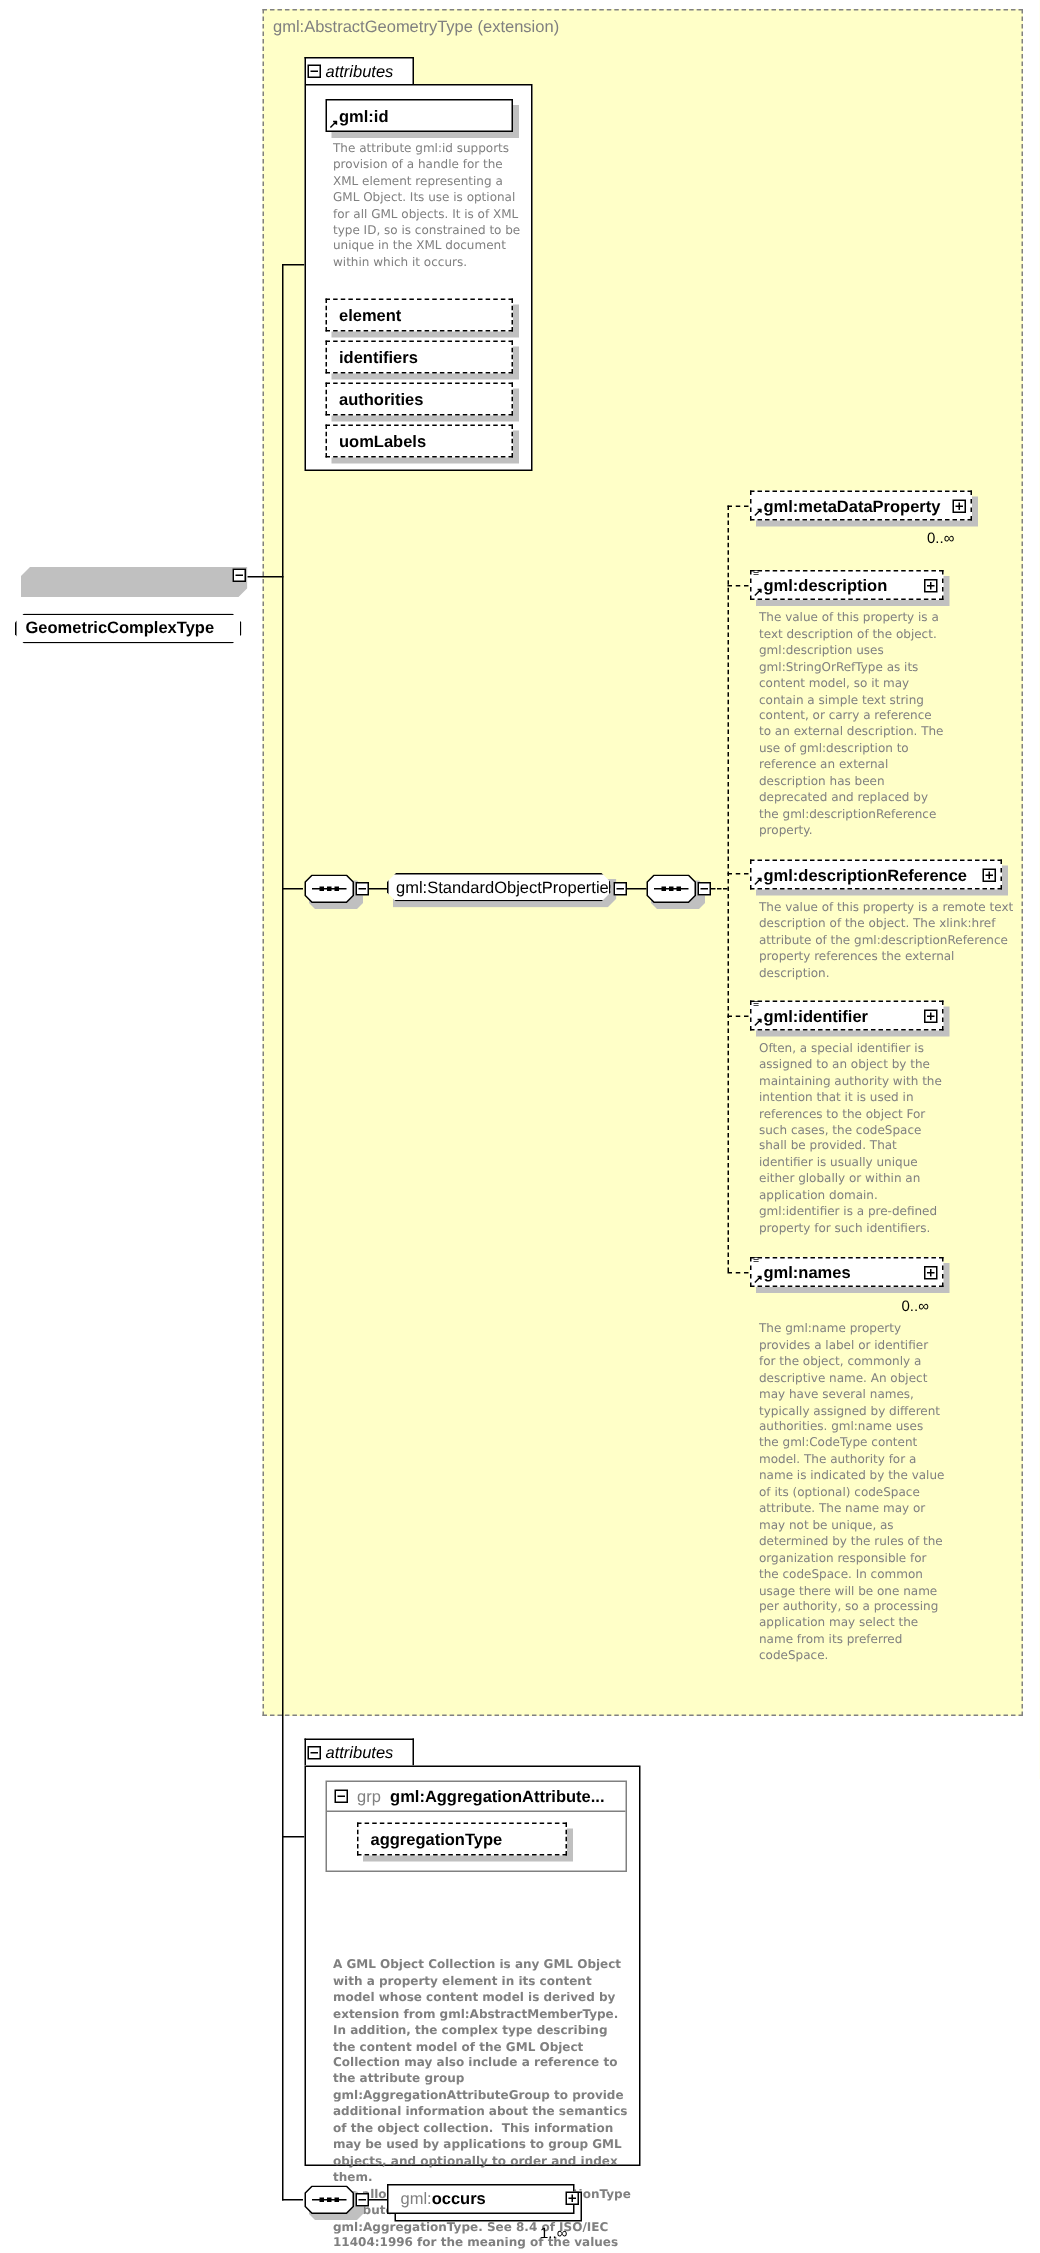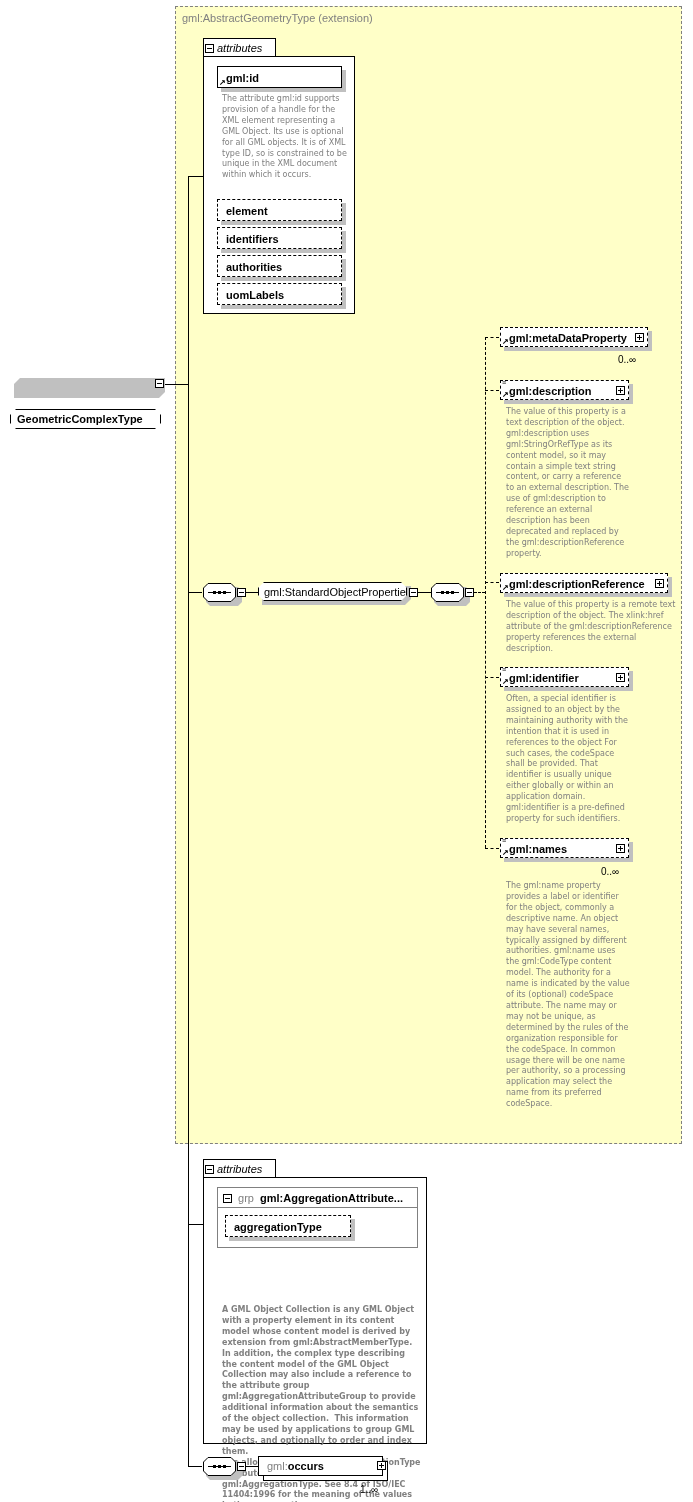--- a/index.html
+++ b/index.html
@@ -161,21 +161,21 @@
 <div class="attr-panel" style="left:203px; top:1177px; width:224px; height:267px;"></div>
 
 <div class="abs" style="left:217px; top:1187px; width:201px; height:61px; border:1px solid #808080; box-sizing:border-box; background:#fff;">
   <div style="position:absolute; left:5px; top:2px; font-size:11px; line-height:16px; white-space:nowrap;">
     <span class="minus-box" style="margin-top:-2px;"></span>
     <span style="color:#808080; margin-left:3px;">grp</span>
     <b style="margin-left:3px;">gml:AggregationAttribute...</b>
   </div>
   <div style="position:absolute; left:0; right:0; top:19px; border-top:1px solid #808080;"></div>
 </div>
-<div class="attr-item dashed" style="left:225px; top:1215px; width:126px;">
+<div class="attr-item dashed" style="left:238px; top:1215px; width:140px;">
   <span>aggregationType</span>
 </div>
 <div class="doc" style="left:222px; top:1305px; width:200px; white-space:pre-wrap;font-weight:bold;">A GML Object Collection is any GML Object with a property element in its content model whose content model is derived by extension from gml:AbstractMemberType.
 In addition, the complex type describing the content model of the GML Object Collection may also include a reference to the attribute group gml:AggregationAttributeGroup to provide additional information about the semantics of the object collection.  This information may be used by applications to group GML objects, and optionally to order and index them.
 The allowed values for the aggregationType attribute are defined by gml:AggregationType. See 8.4 of ISO/IEC 11404:1996 for the meaning of the values in the enumeration.</div>
 
 <div class="seq" style="left:202px; top:1457px;">
   <svg width="40" height="24">
     <polygon points="9,4 37,4 41,8 41,19 37,23 9,23 5,19 5,8" fill="#c0c0c0" transform="translate(-1,0)"></polygon>
     <polygon points="6,0.5 29,0.5 33.5,5 33.5,14 29,18.5 6,18.5 1.5,14 1.5,5" fill="#fff" stroke="#000" stroke-width="1"></polygon>

